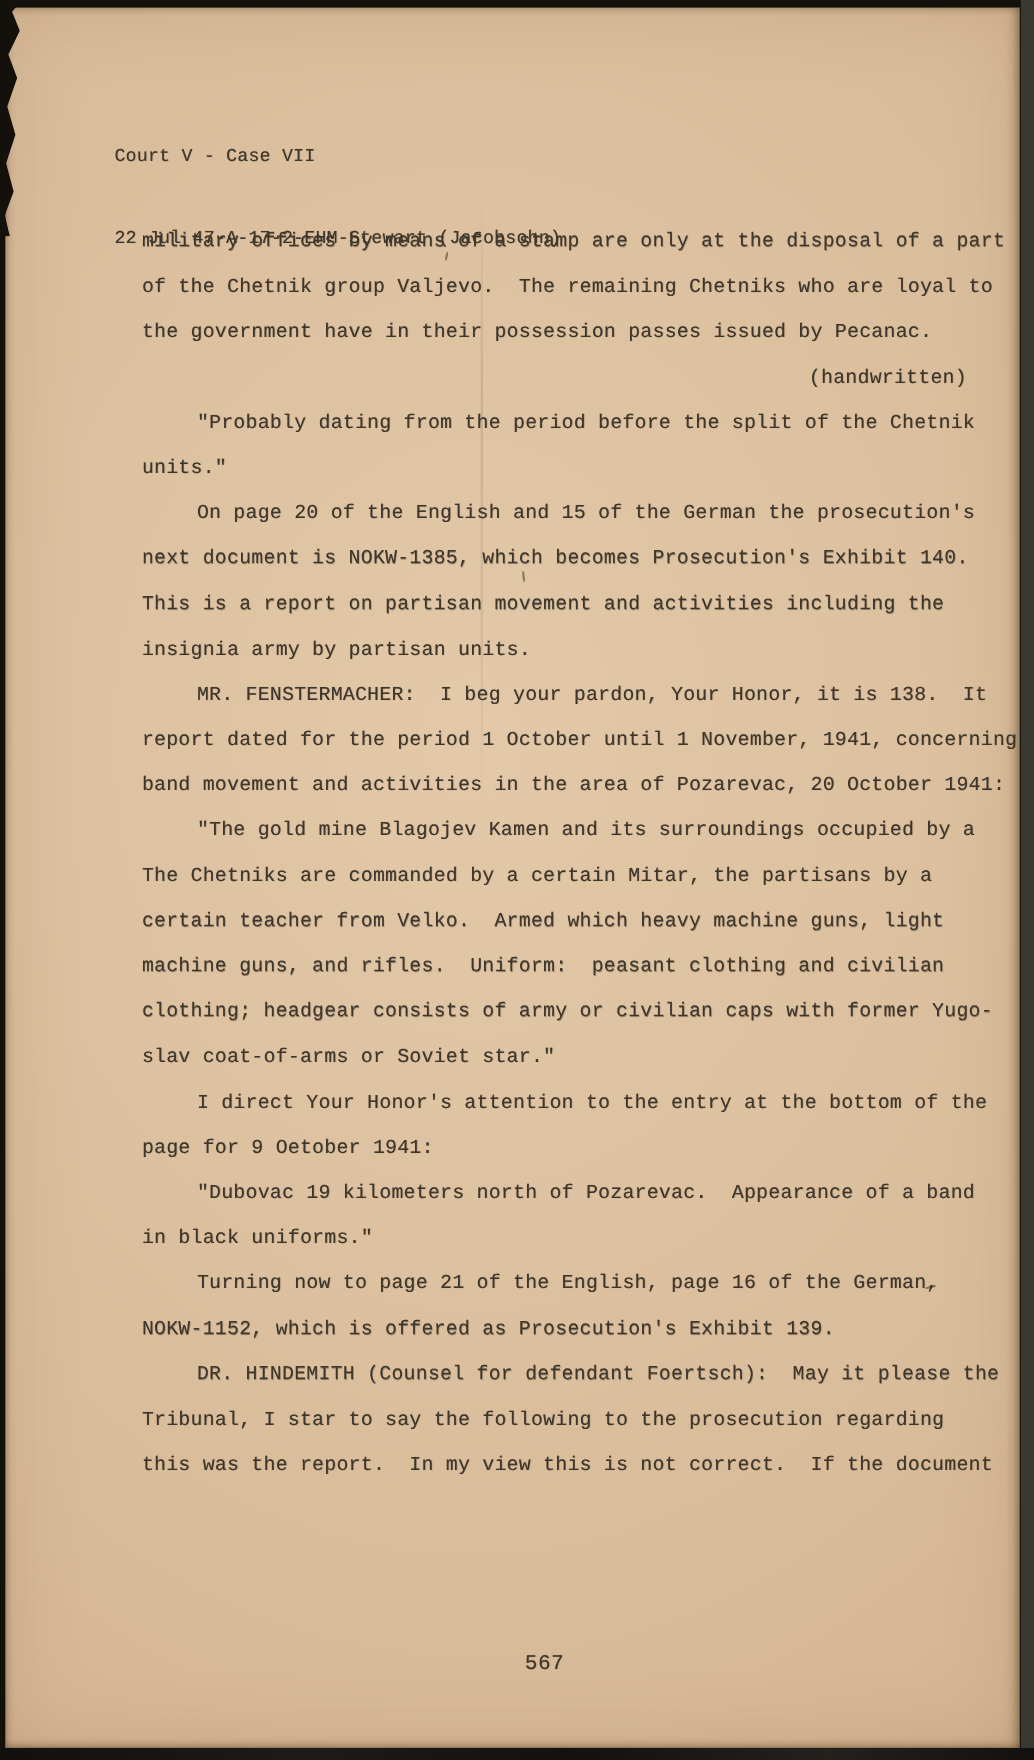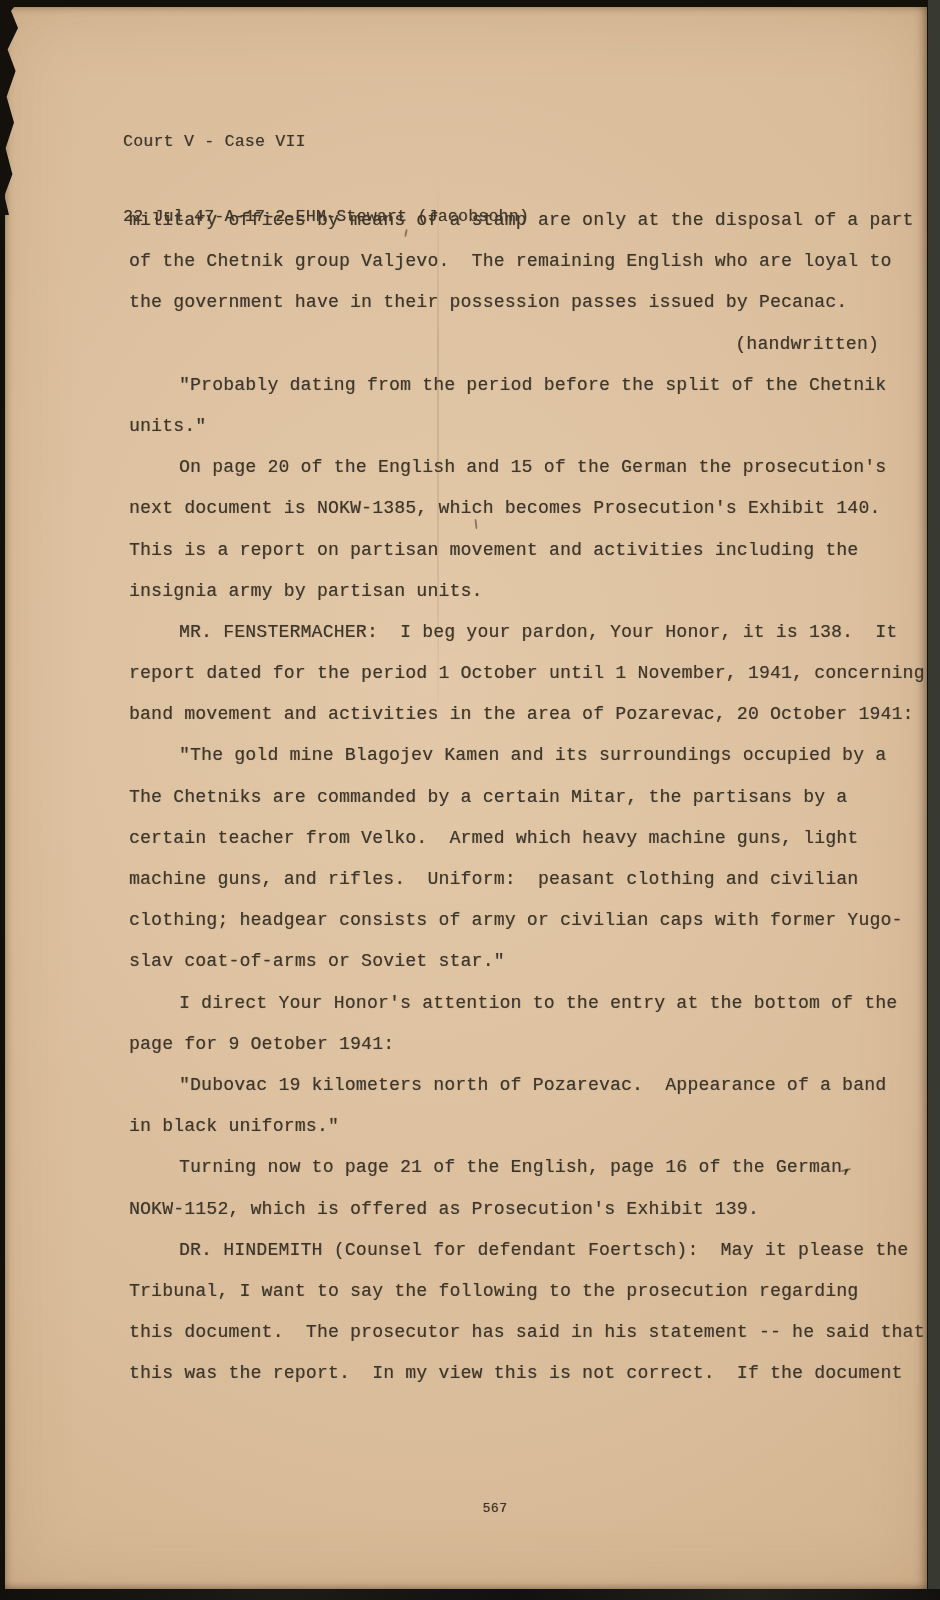--- a/index.html
+++ b/index.html
@@ -50,21 +50,21 @@
     position: absolute; left: 432px; top: 170px;
     width: 2px; height: 560px;
     background: linear-gradient(to bottom, rgba(0,0,0,0), rgba(96,70,45,0.16) 30%, rgba(96,70,45,0.12) 70%, rgba(0,0,0,0));
   }
   .speck { position: absolute; background: rgba(70,55,38,0.55); border-radius: 40%; }
   .speck.s1 { left: 400px; top: 222px; width: 2px; height: 8px; transform: rotate(12deg); }
   .speck.s2 { left: 470px; top: 512px; width: 2px; height: 10px; transform: rotate(-6deg); }
   .speck.s3 { left: 836px; top: 1162px; width: 10px; height: 2px; transform: rotate(-14deg); }
 
   .header {
-    position: absolute; left: 118px; top: 72px;
+    position: absolute; left: 99px; top: 72px;
     color: var(--ink, #3e362b);
     font-size: 16.5px; line-height: 25px;
     letter-spacing: 0.25px; white-space: pre;
     text-shadow: 0.4px 0.3px 0.7px rgba(62,54,43,0.55);
   }
   .doc-body {
     position: absolute; left: 124px; top: 193px;
     width: 772px;
     color: var(--ink, #3e362b);
     font-size: 18px;
@@ -74,21 +74,21 @@
   .line {
     height: 41.2px; line-height: 41.2px;
     white-space: pre;
   }
   .line.indent { padding-left: 50px; }
   .line.center { text-align: right; padding-left: 0; transform: translateX(-22px); }
   .page-number {
     position: absolute; left: 115px; top: 1494px;
     width: 750px; text-align: center;
     color: var(--ink, #3e362b);
-    font-size: 13px; letter-spacing: 0.5px;
+    font-size: 19px; letter-spacing: 0.5px;
     text-shadow: 0.4px 0.3px 0.7px rgba(62,54,43,0.55);
   }
 </style>
 </head>
 <body>
 
 <div class="scan">
   <div class="edge-right"></div>
   <div class="edge-bottom"></div>
 
@@ -98,21 +98,21 @@
     <div class="speck s2"></div>
     <div class="speck s3"></div>
 
     <div class="header">
       <div>Court V - Case VII</div>
       <div>22 Jul 47-A-17-2-EHM-Stewart (Jacobsohn)</div>
     </div>
 
     <div class="doc-body" id="doc-body">
         <div class="line">military offices by means of a stamp are only at the disposal of a part</div>
-        <div class="line">of the Chetnik group Valjevo.  The remaining English who are loyal to</div>
+        <div class="line">of the Chetnik group Valjevo.  The remaining Chetniks who are loyal to</div>
         <div class="line">the government have in their possession passes issued by Pecanac.</div>
         <div class="line center">(handwritten)</div>
         <div class="line indent">"Probably dating from the period before the split of the Chetnik</div>
         <div class="line">units."</div>
         <div class="line indent">On page 20 of the English and 15 of the German the prosecution's</div>
         <div class="line">next document is NOKW-1385, which becomes Prosecution's Exhibit 140.</div>
         <div class="line">This is a report on partisan movement and activities including the</div>
         <div class="line">insignia army by partisan units.</div>
         <div class="line indent">MR. FENSTERMACHER:  I beg your pardon, Your Honor, it is 138.  It</div>
         <div class="line">report dated for the period 1 October until 1 November, 1941, concerning</div>
@@ -123,22 +123,21 @@
         <div class="line">machine guns, and rifles.  Uniform:  peasant clothing and civilian</div>
         <div class="line">clothing; headgear consists of army or civilian caps with former Yugo-</div>
         <div class="line">slav coat-of-arms or Soviet star."</div>
         <div class="line indent">I direct Your Honor's attention to the entry at the bottom of the</div>
         <div class="line">page for 9 Oetober 1941:</div>
         <div class="line indent">"Dubovac 19 kilometers north of Pozarevac.  Appearance of a band</div>
         <div class="line">in black uniforms."</div>
         <div class="line indent">Turning now to page 21 of the English, page 16 of the German,</div>
         <div class="line">NOKW-1152, which is offered as Prosecution's Exhibit 139.</div>
         <div class="line indent">DR. HINDEMITH (Counsel for defendant Foertsch):  May it please the</div>
-        <div class="line">Tribunal, I want to say the following to the prosecution regarding</div>
-        <div class="line">this document.  The prosecutor has said in his statement -- he said that</div>
+        <div class="line">Tribunal, I star to say the following to the prosecution regarding</div>
         <div class="line">this was the report.  In my view this is not correct.  If the document</div>
       </div>
 
     <div class="page-number">567</div>
   </div>
 
   <div class="torn-corner"></div>
 </div>
 
 </body></html>

